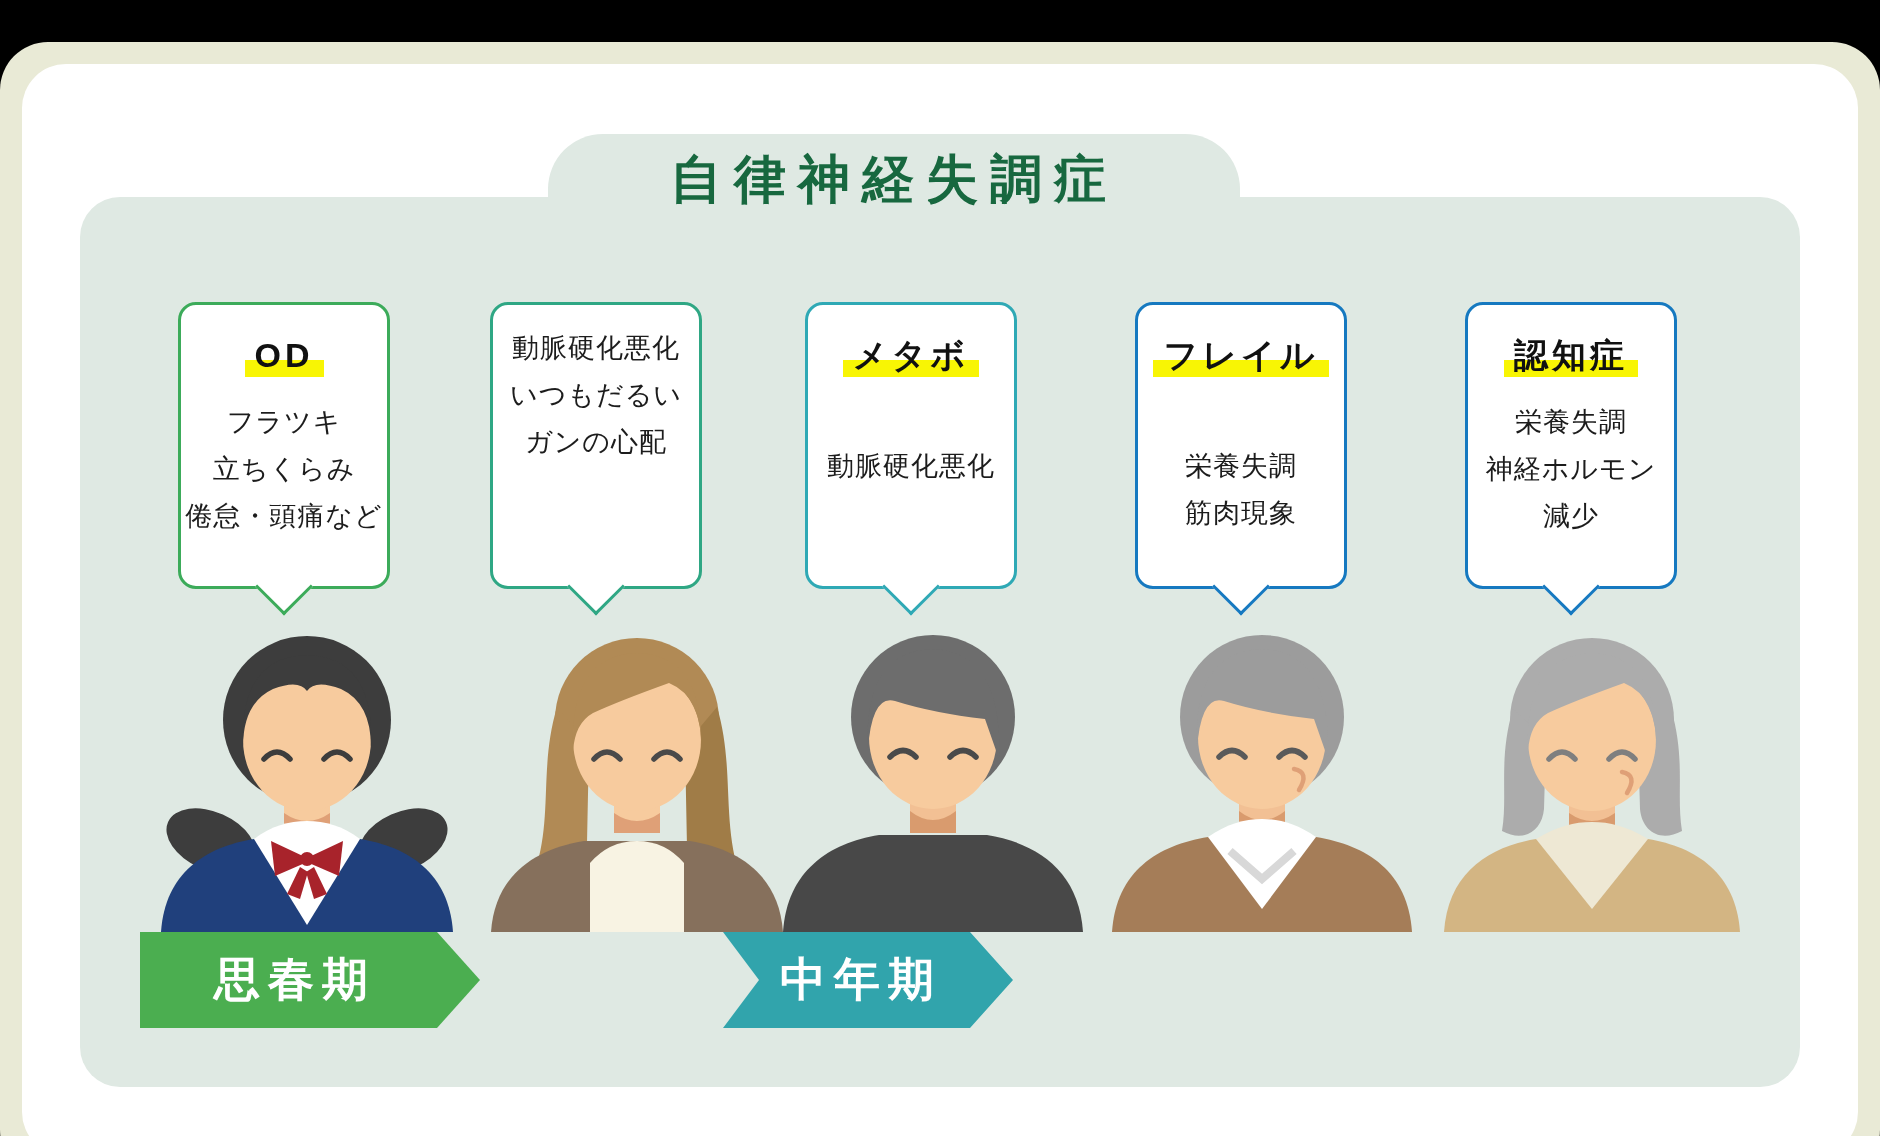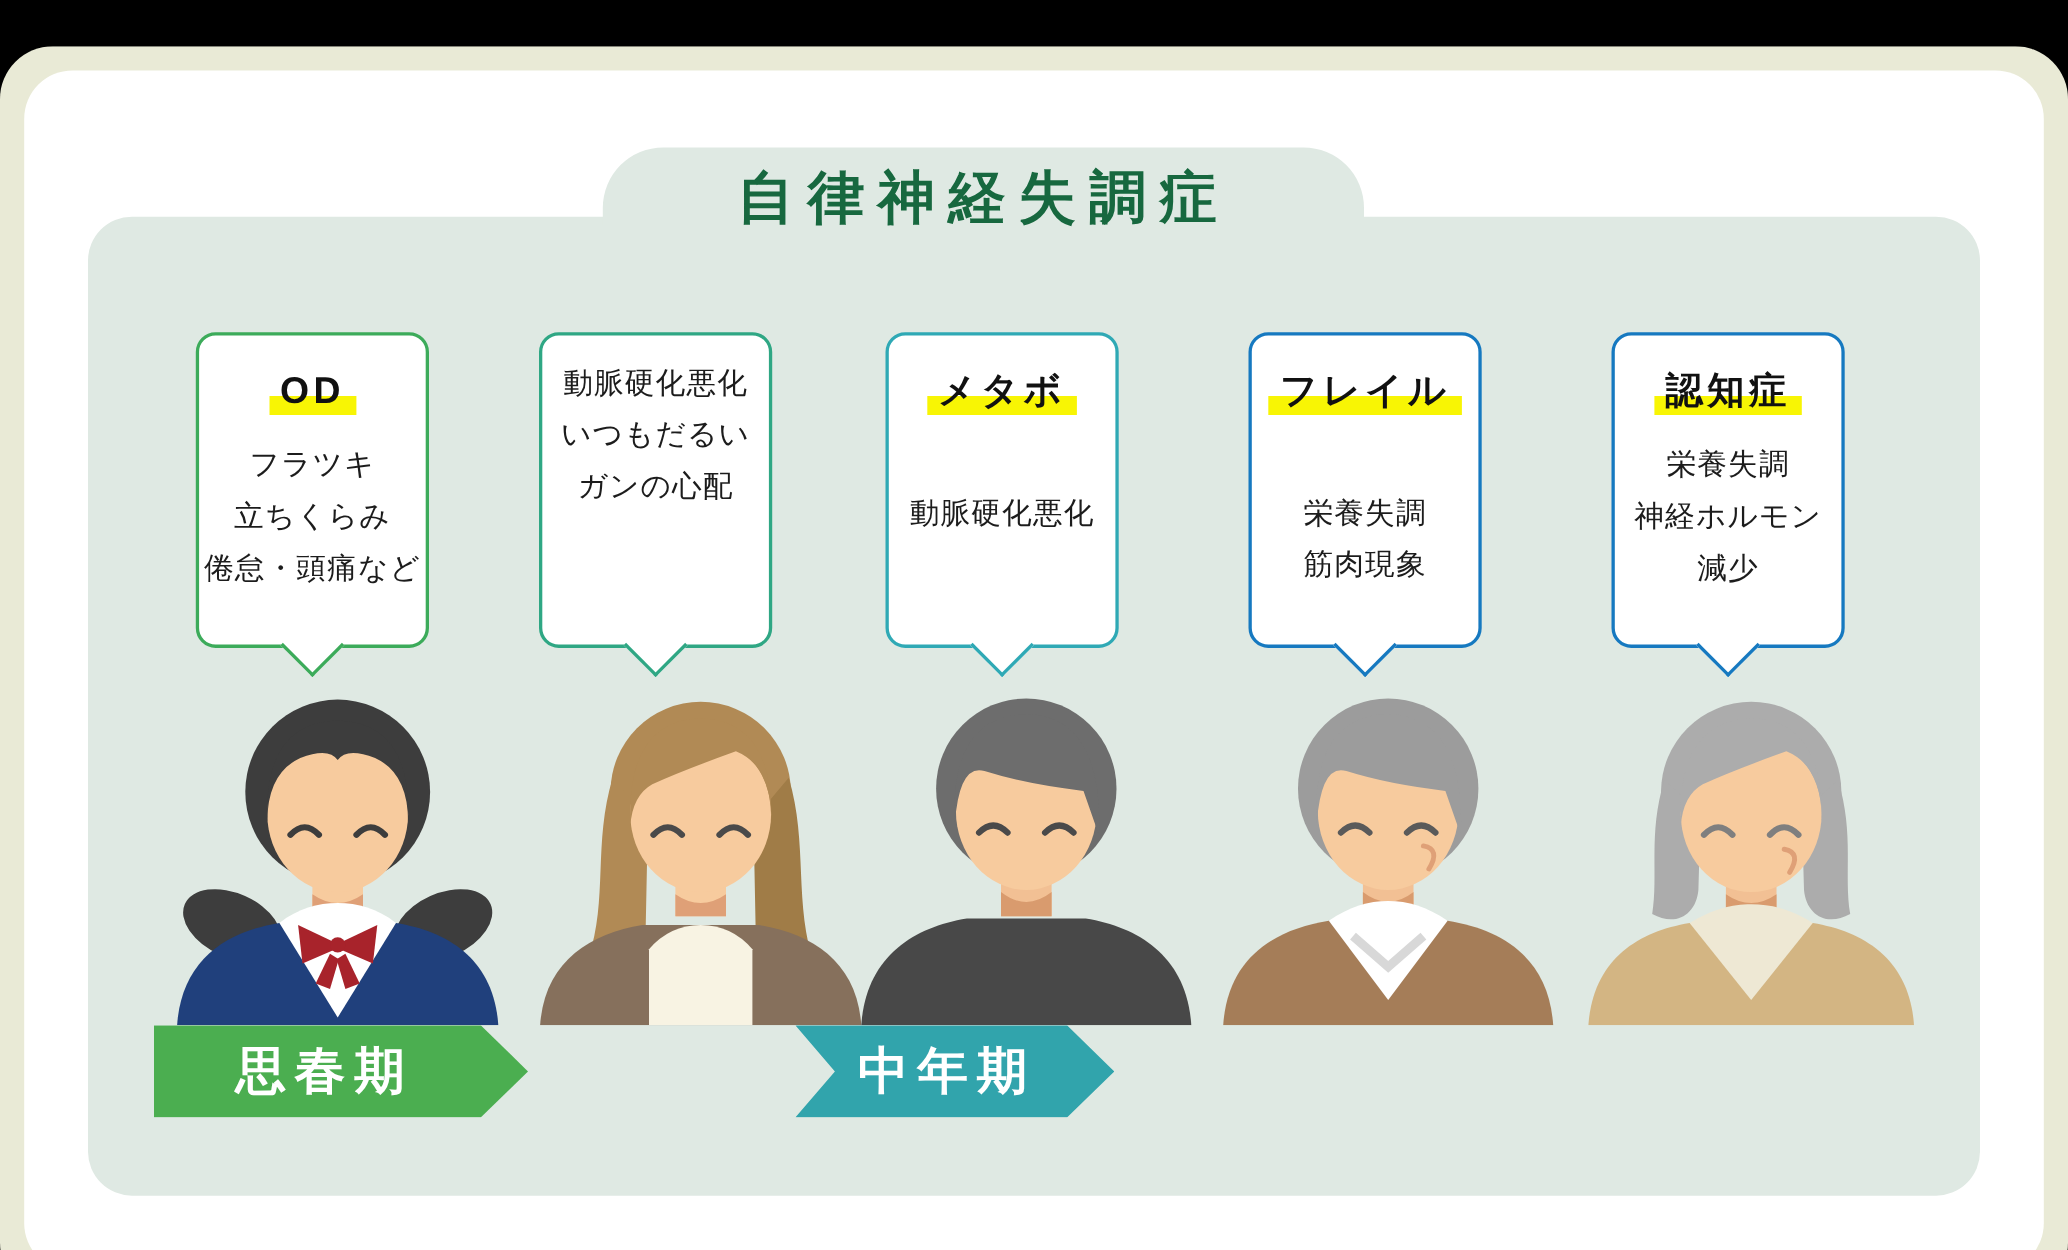--- a/index.html
+++ b/index.html
@@ -25,21 +25,21 @@
   .bubble-body{margin-top:20px;font-size:27px;line-height:47px;color:#1c1c1c;letter-spacing:1px;}
   .bubble-body.short{margin-top:64px;}
   .tail{position:absolute;left:50%;bottom:-21px;width:38px;height:38px;background:#fff;
         transform:translateX(-50%) rotate(45deg);
         border-right:3px solid var(--c);border-bottom:3px solid var(--c);}
 
   .person{position:absolute;top:575px;width:360px;height:315px;z-index:1;}
   .person svg{display:block;width:100%;height:100%;}
   .p1{left:127px;} .p2{left:457px;} .p3{left:753px;} .p4{left:1082px;} .p5{left:1412px;}
 
-  .stage-arrow{position:absolute;top:890px;height:84px;display:flex;align-items:center;justify-content:center;
+  .stage-arrow{position:absolute;top:890px;height:96px;display:flex;align-items:center;justify-content:center;
        color:#fff;font-size:46px;font-weight:bold;letter-spacing:8px;z-index:5;box-sizing:border-box;white-space:nowrap;}
   .a1{left:140px;width:340px;background:var(--stage1-color);
       clip-path:polygon(0 0,calc(100% - 43px) 0,100% 50%,calc(100% - 43px) 100%,0 100%);padding-right:30px;}
   .a2{left:455px;width:292px;background:var(--stage2-color);
       clip-path:polygon(0 0,calc(100% - 43px) 0,100% 50%,calc(100% - 43px) 100%,0 100%,36px 50%);padding-right:20px;}
   .a3{left:723px;width:290px;background:var(--stage3-color);
       clip-path:polygon(0 0,calc(100% - 43px) 0,100% 50%,calc(100% - 43px) 100%,0 100%,36px 50%);padding-right:14px;}
   .a4{left:987px;width:753px;background:var(--stage4-color);
       clip-path:polygon(0 0,calc(100% - 43px) 0,100% 50%,calc(100% - 43px) 100%,0 100%,36px 50%);padding-left:130px;}
 </style>

